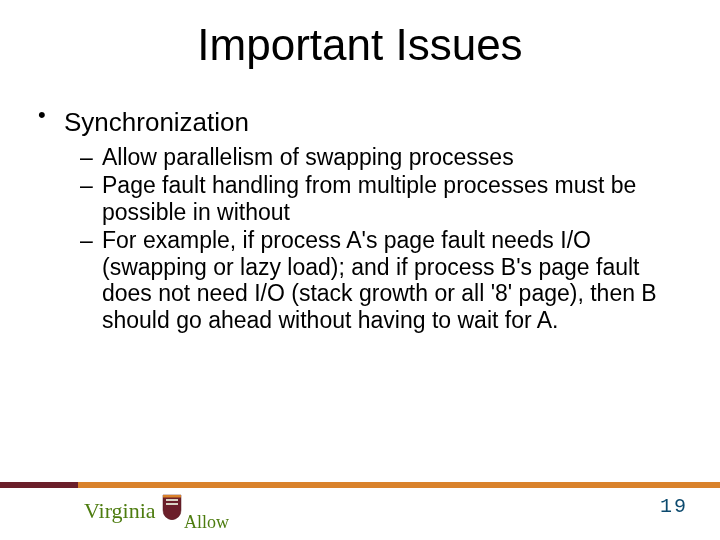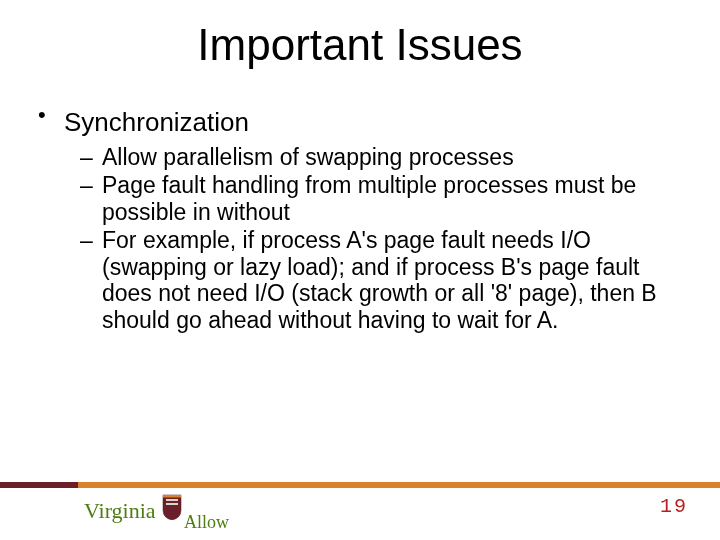--- a/index.html
+++ b/index.html
@@ -112,21 +112,21 @@
     top: 8px;
     width: 20px;
     height: 26px;
   }
   .pagenum {
     position: absolute;
     right: 32px;
     bottom: 22px;
     font-family: 'Courier New', Courier, monospace;
     font-size: 20px;
-    color: #b91c1c;
+    color: #0c4a6e;
     letter-spacing: 2px;
   }
 </style>
 </head>
 <body>
 
 <div class="slide">
 
   <div class="title">Important Issues</div>
 

